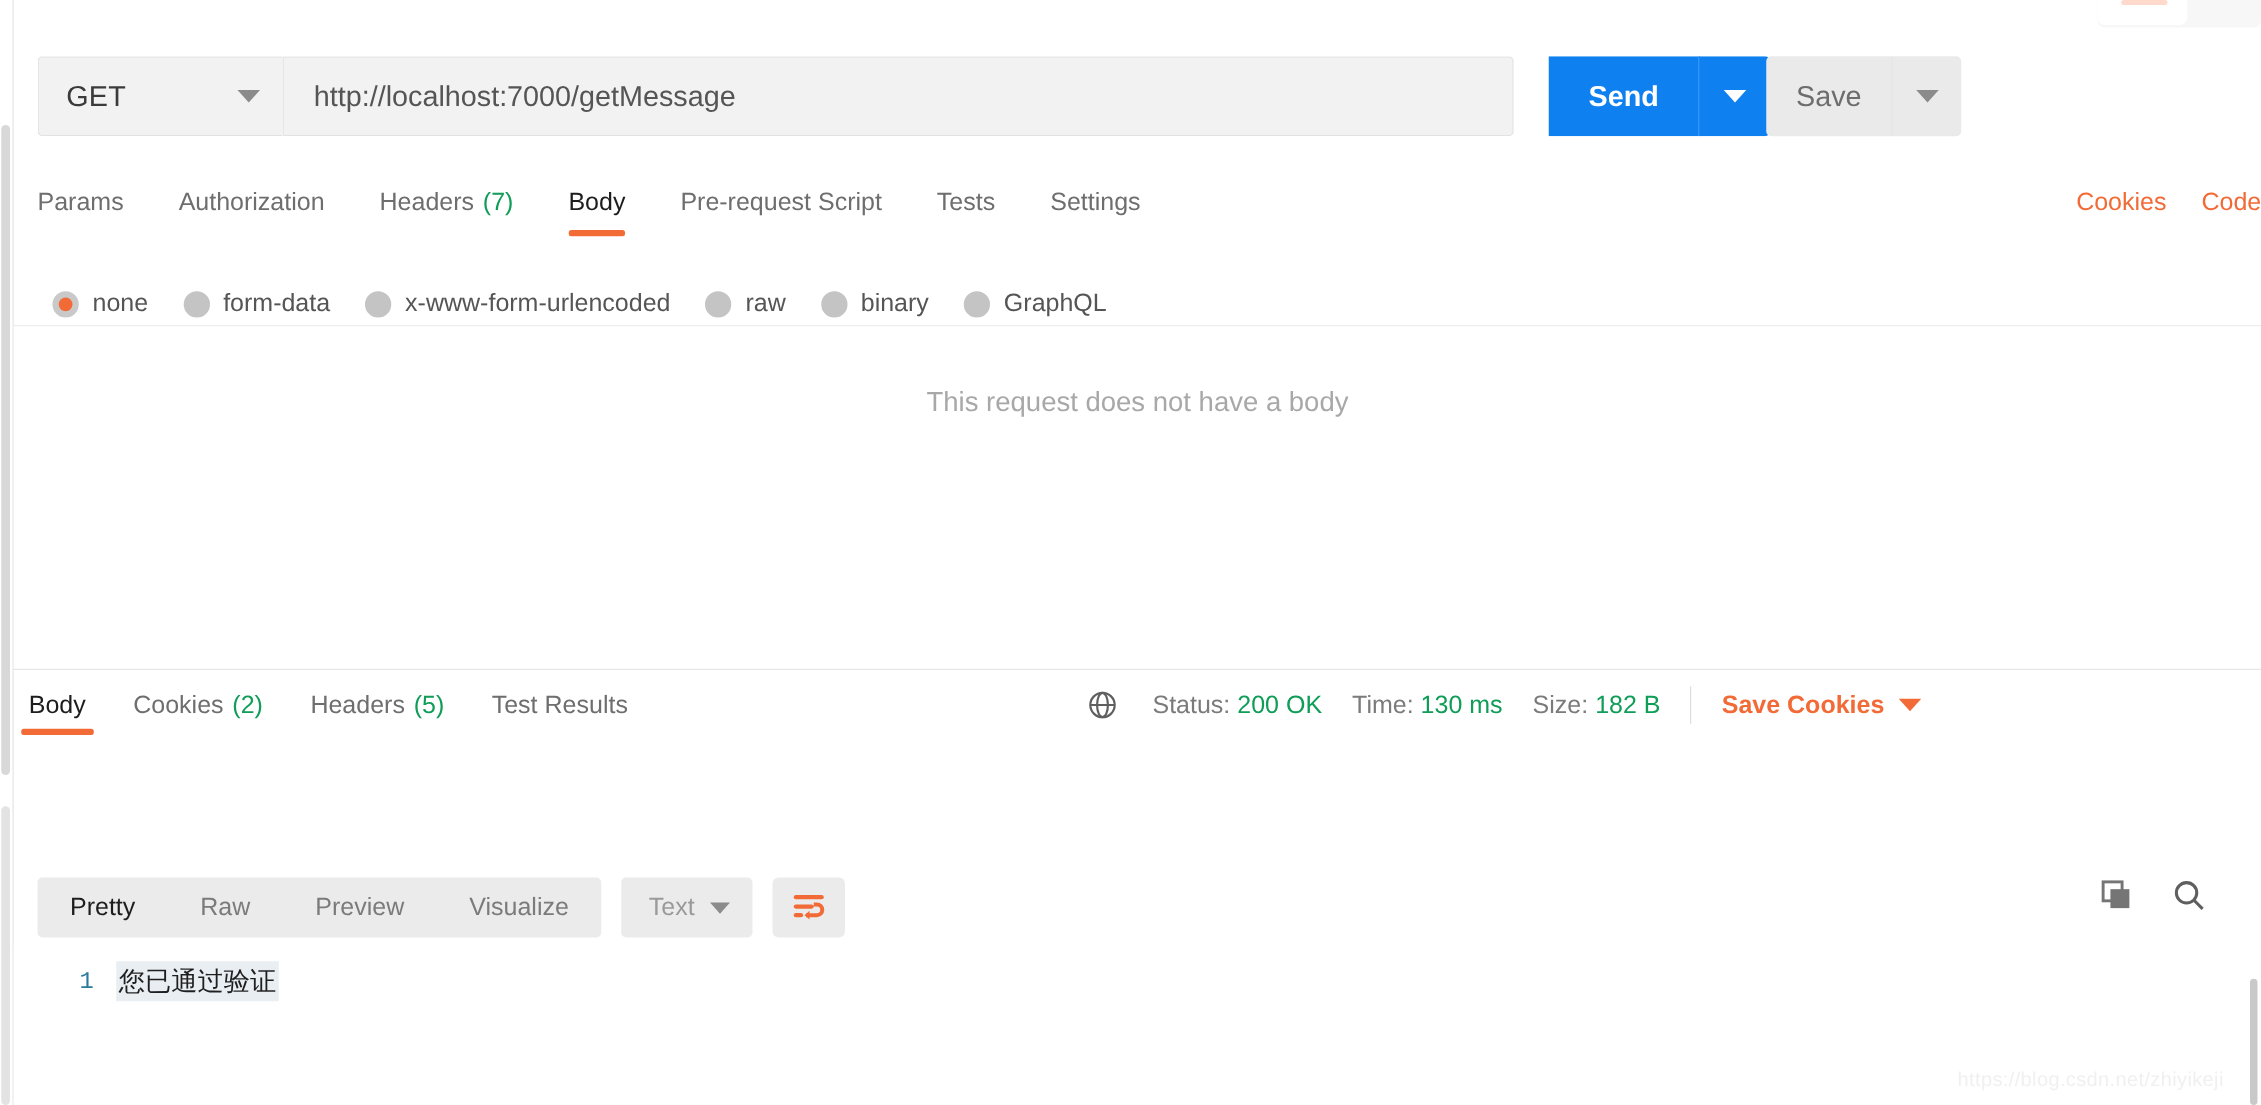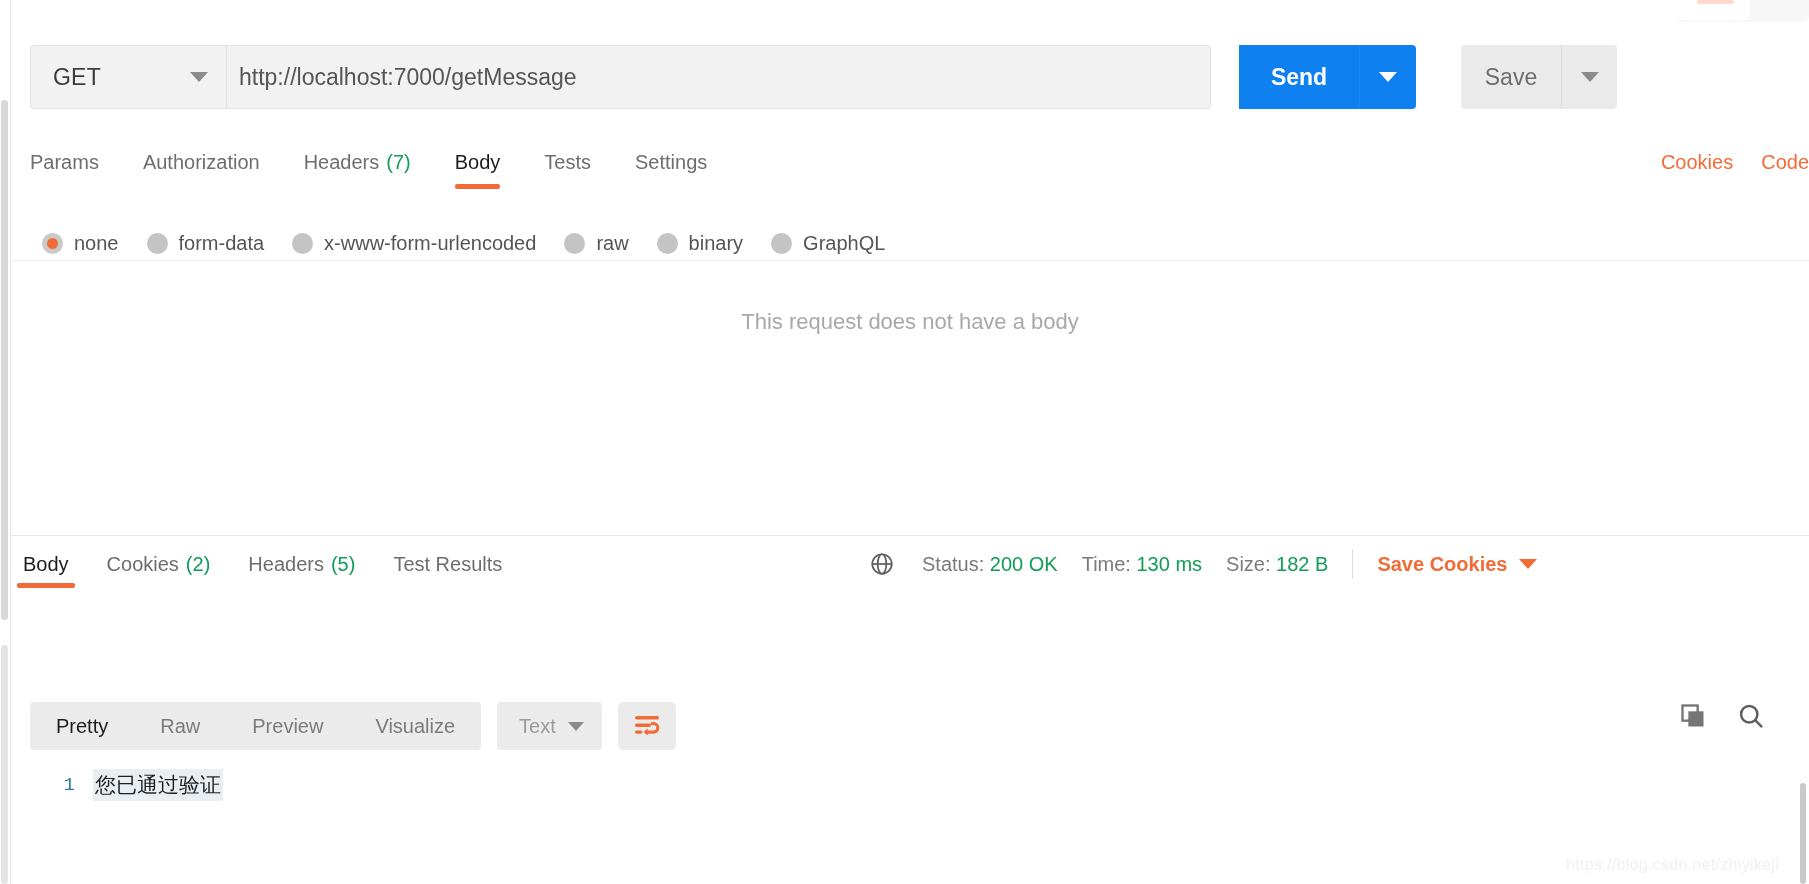--- a/index.html
+++ b/index.html
@@ -60,21 +60,21 @@
   }
   .method-label { font-size: 23px; color: #3b3b3b; letter-spacing: .2px; }
   .caret-dn {
     width: 0; height: 0; border-left: 9px solid transparent;
     border-right: 9px solid transparent; border-top: 10px solid #8b8b8b;
   }
   .url-input-box {
     width: 985px; height: 64px; background: #f2f2f2;
     border: 1px solid #e2e2e2; border-left: 1px solid #dedede;
     border-radius: 0 4px 4px 0;
-    display: flex; align-items: center; padding: 0 12px;
+    display: flex; align-items: center; padding: 0 24px;
   }
   .url-text { font-size: 23px; color: #555555; }
 
   .send-group {
     position: absolute; left: 1227px; top: 45px;
     height: 64px; display: flex; border-radius: 4px; overflow: hidden; padding-left: 12px;
   }
   .send-btn {
     width: 120px; height: 64px; background: #0f80f0;
     display: flex; align-items: center; justify-content: center;
@@ -85,21 +85,21 @@
     display: flex; align-items: center; justify-content: center;
     border-left: 1px solid #1a88f5;
   }
   .caret-white {
     width: 0; height: 0; border-left: 9px solid transparent;
     border-right: 9px solid transparent; border-top: 10px solid #ffffff;
   }
 
   .save-group {
     position: absolute; left: 1413px; top: 45px;
-    height: 64px; display: flex; margin-left: 48px;
+    height: 64px; display: flex;
   }
   .save-btn {
     width: 100px; height: 64px; background: #eaeaea;
     display: flex; align-items: center; justify-content: center;
     color: #6d6d6d; font-size: 23px; border-radius: 4px 0 0 4px;
   }
   .save-caret-btn {
     width: 56px; height: 64px; background: #eaeaea;
     display: flex; align-items: center; justify-content: center;
     border-left: 1px solid #dcdcdc; border-radius: 0 4px 4px 0;
@@ -289,20 +289,23 @@
     <div class="req-tab">
       <span>Authorization</span>
     </div>
     <div class="req-tab">
       <span>Headers</span>
       <span class="cnt-green">(7)</span>
     </div>
     <div class="req-tab active">
       <span>Body</span>
       <span class="underline"></span>
+    </div>
+    <div class="req-tab">
+      <span>Pre-request Script</span>
     </div>
     <div class="req-tab">
       <span>Tests</span>
     </div>
     <div class="req-tab">
       <span>Settings</span>
     </div>
   </div>
 
   <div class="req-right">

